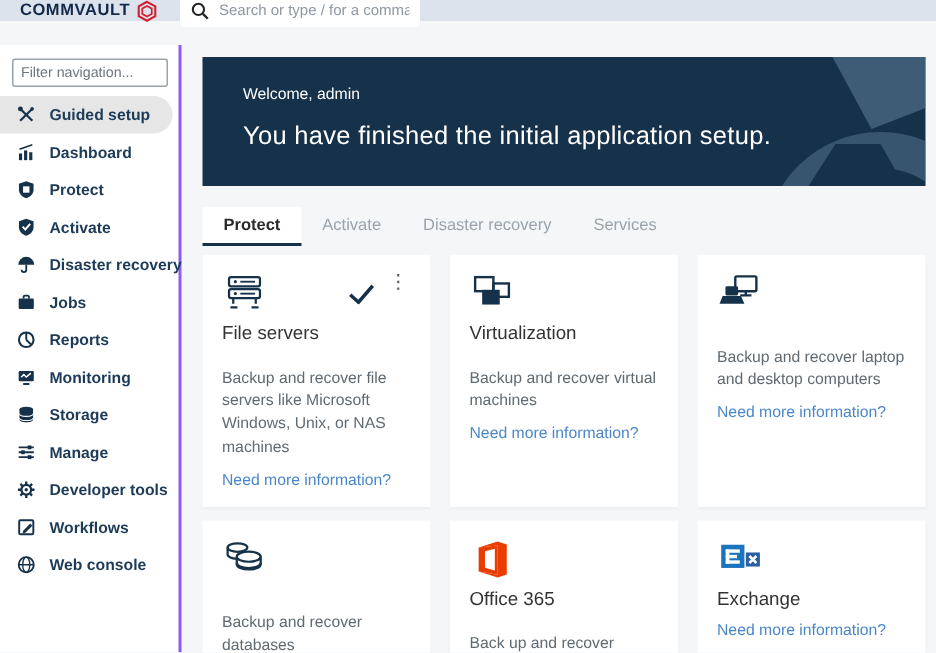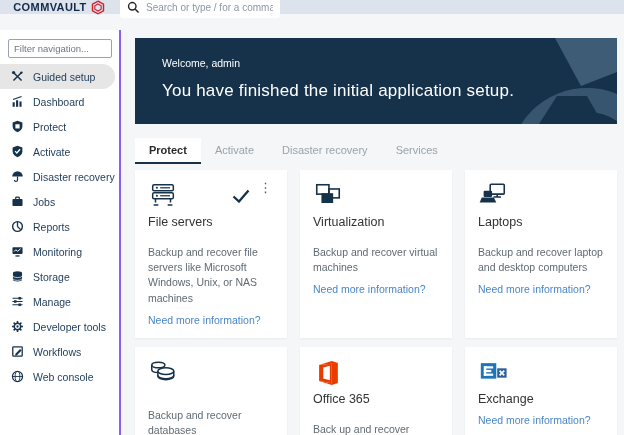--- a/index.html
+++ b/index.html
@@ -38,21 +38,21 @@
     border:1px solid #9aa2ad; border-radius:2px; padding:0 5px;
     font-size:9.5px; font-family:"Liberation Sans", sans-serif; color:#444; outline:none;
   }
   .filter::placeholder { color:#6d757e; }
   .nav-item {
     height:25px; display:flex; align-items:center; gap:9px;
     padding-left:11px; cursor:pointer; width:115px;
   }
   .nav-item.active { background:#e6e6e6; border-radius:0 14px 14px 0; }
   .nicon { display:flex; width:13px; justify-content:center; }
-  .nlabel { font-size:10.5px; font-weight:normal; color:#1d3a57; white-space:nowrap; }
+  .nlabel { font-size:10.5px; font-weight:bold; color:#1d3a57; white-space:nowrap; }
   
   .main { position:absolute; left:122px; top:30px; width:502px; height:405px; }
   .banner {
     position:absolute; left:13px; top:8px; width:482px; height:86px;
     background:#16324b; color:#fff; overflow:hidden;
   }
   .banner svg.decor { position:absolute; top:0; left:0; }
   .greeting { position:absolute; left:27px; top:19px; font-size:10.5px; }
   .headline { position:absolute; left:27px; top:43px; font-size:17px; font-weight:400; letter-spacing:.2px; }
   .tabs { position:absolute; left:13px; top:108px; height:26px; display:flex; }
@@ -318,21 +318,20 @@
                 <rect x="13" y="3.5" width="15" height="10.5" rx="1"></rect>
                 <path d="M20.5 14 v2.8 M16.5 17 h8"></path>
               </g>
               <g fill="#16324b">
                 <rect x="6" y="10.5" width="9" height="6.5" rx="1"></rect>
                 <path d="M4 17.5 h13 l2.5 5.5 H1.8 Z"></path>
               </g>
             </svg>
           </span>
         </div>
-        <div class="ctitle">Laptops</div>
         <div class="cdesc">Backup and recover laptop and desktop computers</div>
         <a class="clink">Need more information?</a>
       </div>
       <div class="card">
         <div class="icon-row">
           <span class="cicon">
             <svg viewBox="0 0 32 32" width="30" height="30">
               <g fill="none" stroke="#16324b" stroke-width="1.6">
                 <ellipse cx="11" cy="7.5" rx="7" ry="3"></ellipse>
                 <path d="M4 7.5 v5 c0 1.6 2.9 2.9 6.5 3"></path>

